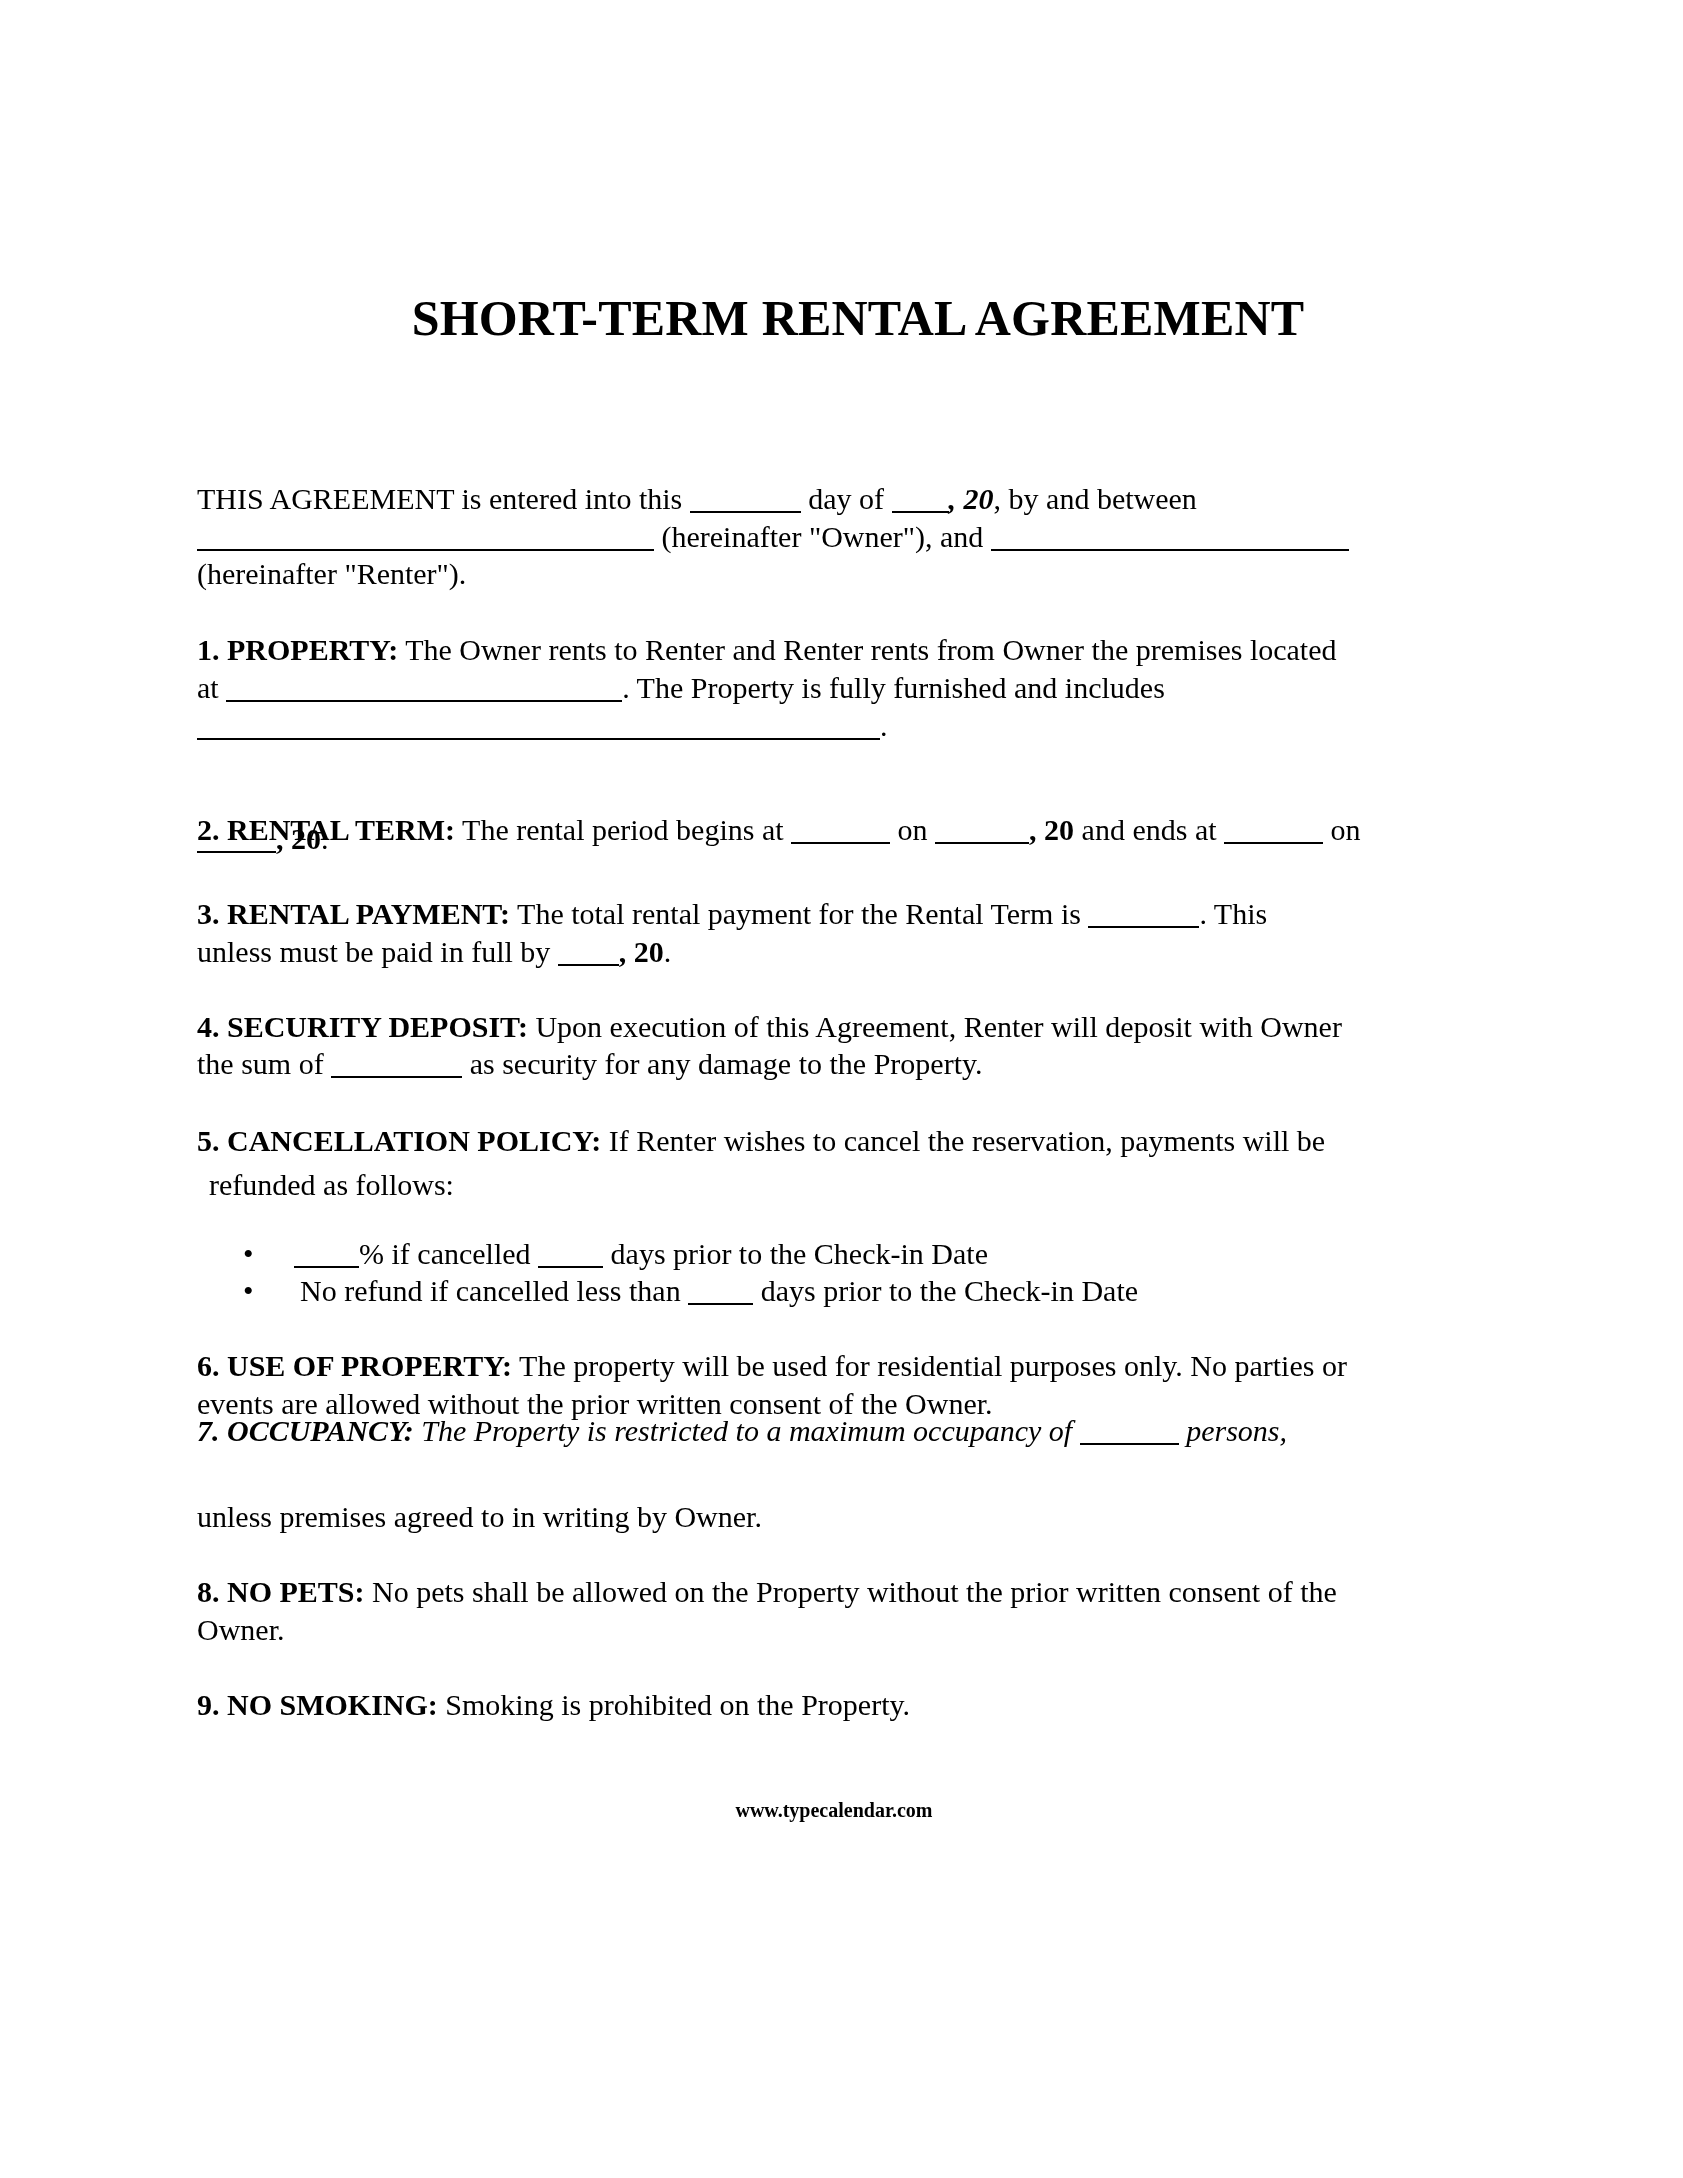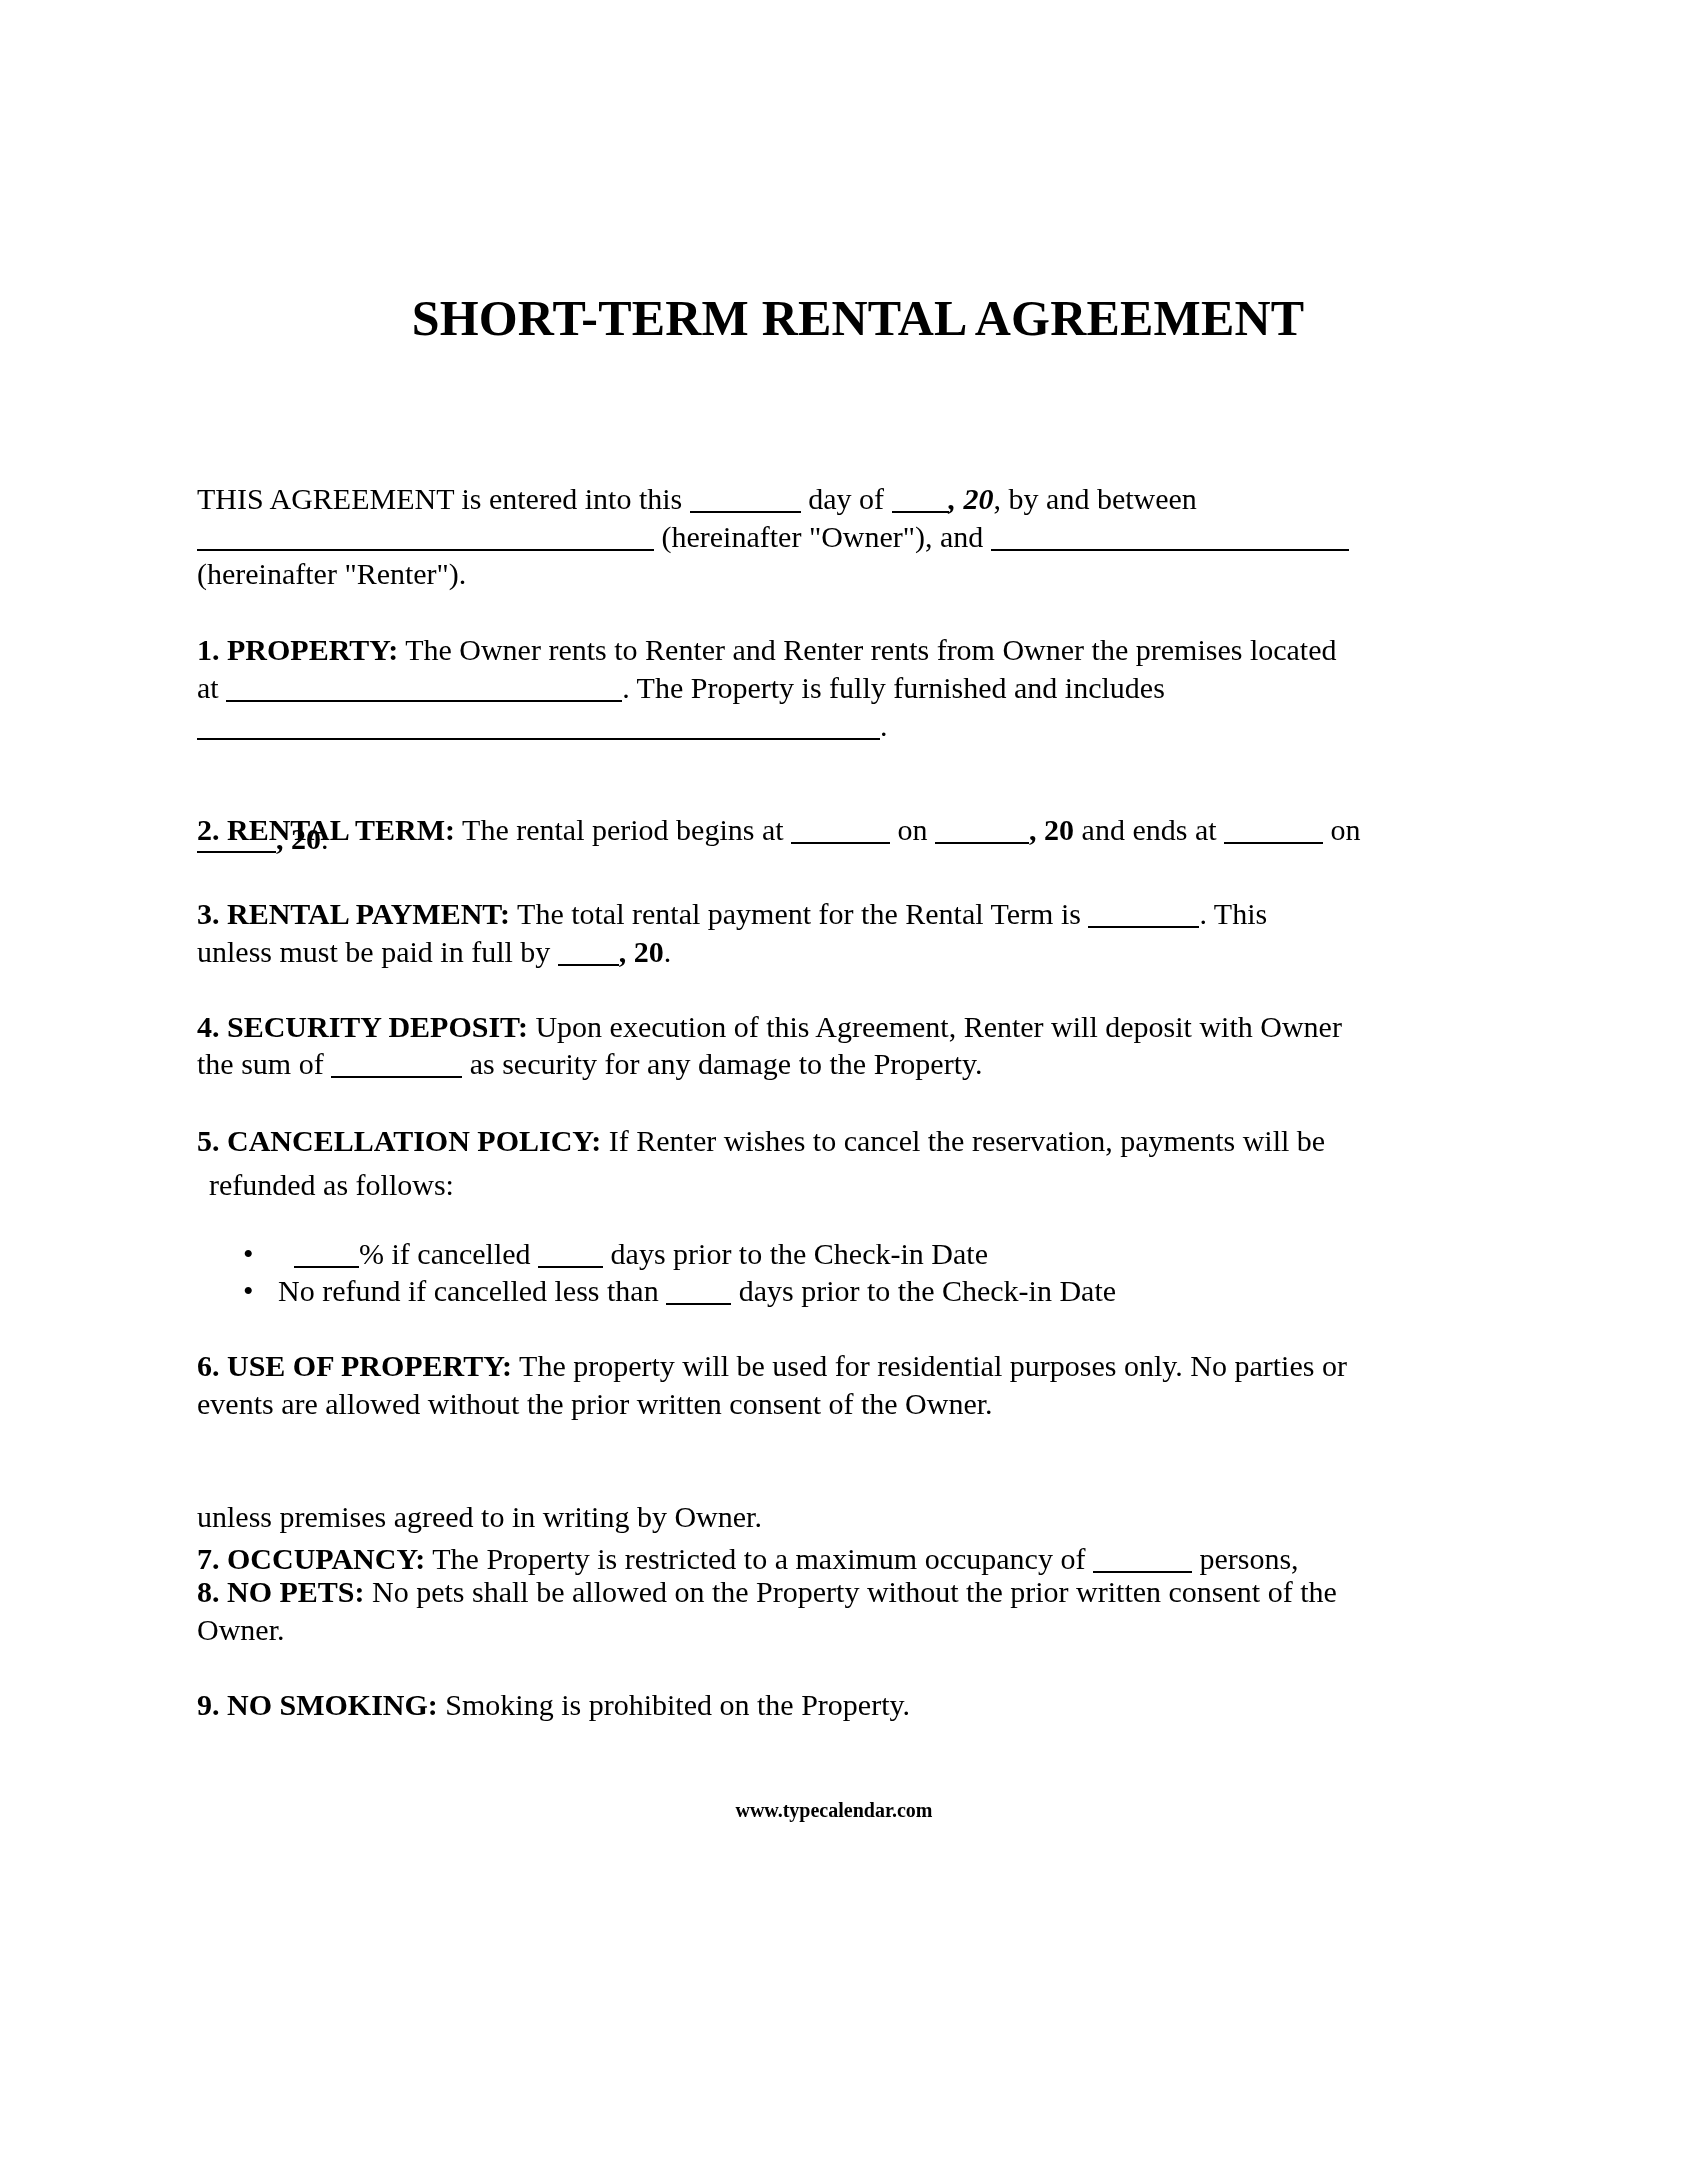--- a/index.html
+++ b/index.html
@@ -37,26 +37,26 @@
 <div class="line" style="top:1008px;"><span class="b">4. SECURITY DEPOSIT:</span><span> Upon execution of this Agreement, Renter will deposit with Owner</span></div>
 <div class="line" style="top:1045px;"><span>the sum of </span><span class="blank" style="width:131px;"></span><span> as security for any damage to the Property.</span></div>
 
 <div class="line" style="top:1122px;"><span class="b">5. CANCELLATION POLICY:</span><span> If Renter wishes to cancel the reservation, payments will be</span></div>
 <div class="line" style="top:1166px;margin-left:12px;">refunded as follows:</div>
 
 <div class="bullet" style="top:1235px;">•</div>
 <div class="line" style="top:1235px; left:294px;"><span class="blank" style="width:65px;"></span><span>% if cancelled </span><span class="blank" style="width:65px;"></span><span> days prior to the Check-in Date</span></div>
 
 <div class="bullet" style="top:1272px;">•</div>
-<div class="line" style="top:1272px; left:278px;"><span>No refund if cancelled less than </span><span class="blank" style="width:65px;"></span><span> days prior to the Check-in Date</span></div>
+<div class="line" style="top:1272px; left:300px;"><span>No refund if cancelled less than </span><span class="blank" style="width:65px;"></span><span> days prior to the Check-in Date</span></div>
 
 <div class="line" style="top:1347px;"><span class="b">6. USE OF PROPERTY:</span><span> The property will be used for residential purposes only. No parties or</span></div>
 <div class="line" style="top:1385px;">events are allowed without the prior written consent of the Owner.</div>
 
-<div class="line" style="top:1540px;"><span class="b">7. OCCUPANCY:</span><span> The Property is restricted to a maximum occupancy of </span><span class="blank" style="width:99px;"></span><span> persons,</span></div>
+<div class="line" style="top:1412px;font-style:italic;"><span class="b">7. OCCUPANCY:</span><span> The Property is restricted to a maximum occupancy of </span><span class="blank" style="width:99px;"></span><span> persons,</span></div>
 <div class="line" style="top:1498px;">unless premises agreed to in writing by Owner.</div>
 
 <div class="line" style="top:1573px;"><span class="b">8. NO PETS:</span><span> No pets shall be allowed on the Property without the prior written consent of the</span></div>
 <div class="line" style="top:1611px;">Owner.</div>
 
 <div class="line" style="top:1686px;"><span class="b">9. NO SMOKING:</span><span> Smoking is prohibited on the Property.</span></div>
 
 <div class="footer">www.typecalendar.com</div>
 
 

